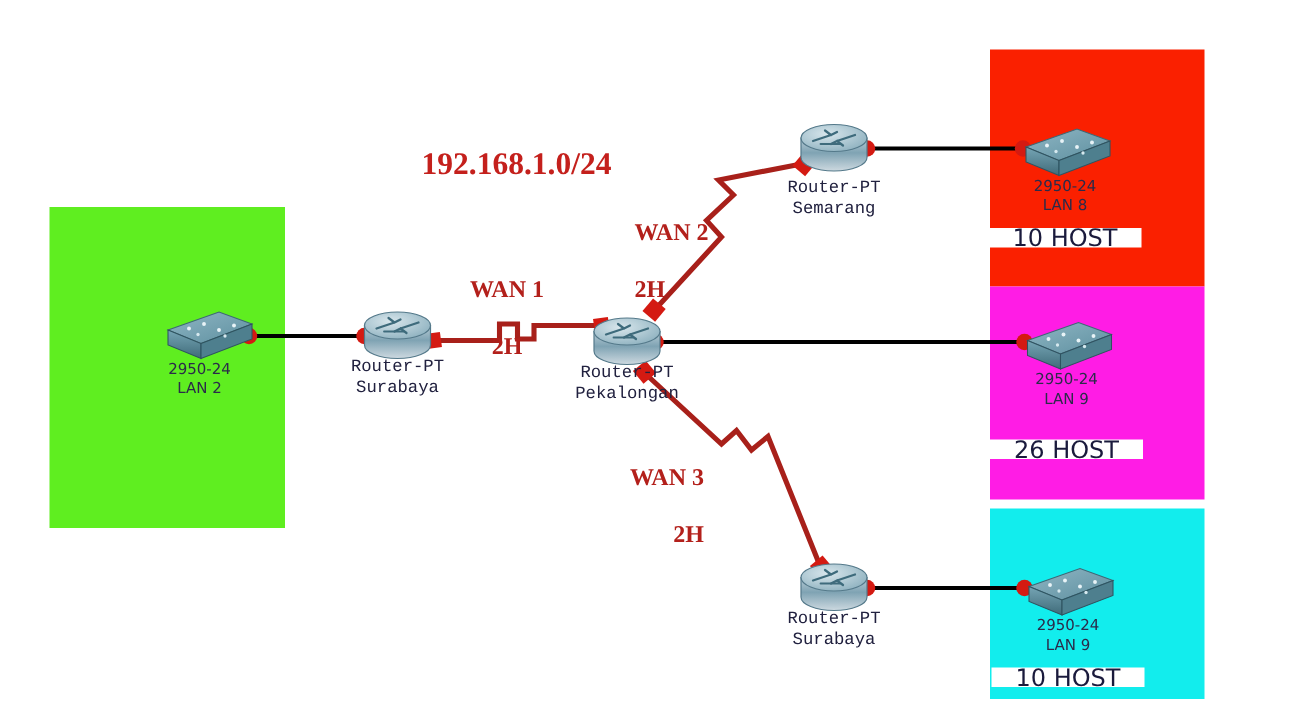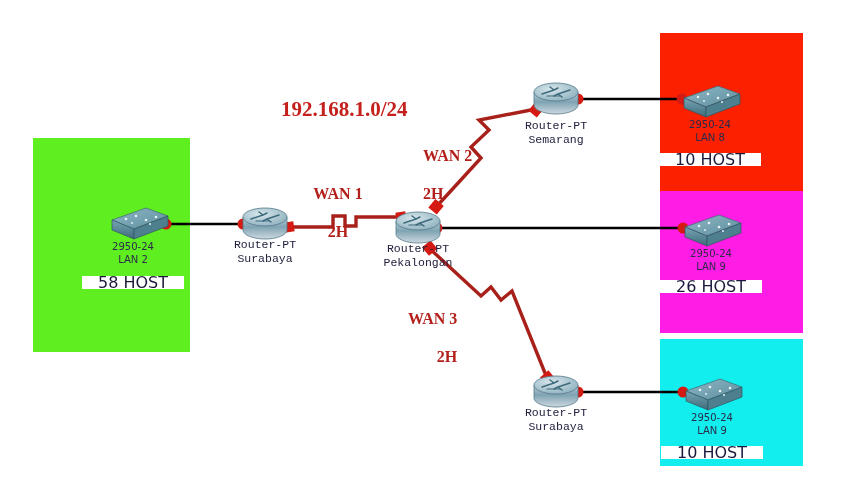--- a/index.html
+++ b/index.html
@@ -221,45 +221,42 @@
   <div class="net-label" style="left:281px; top:97px;">192.168.1.0/24</div>
 
   <div class="wan-label" style="left:283px; top:165px; width:110px;">
     <div>WAN 1</div>
     <div>2H</div>
   </div>
   <div class="wan-label" style="left:423px; top:127px; width:72px; text-align:left;">
     <div>WAN 2</div>
     <div>2H</div>
   </div>
-  <div class="wan-label" style="left:408px; top:290px; width:78px; text-align:left;">
+  <div class="wan-label" style="left:420px; top:290px; width:78px; text-align:left;">
     <div>WAN 3</div>
     <div style="text-align:center;">2H</div>
   </div>
 
   <div class="node" style="left:78px; top:240px; width:110px;">
     <div class="node-caption">2950-24</div>
     <div class="node-caption">LAN 2</div>
-    <div style="margin-top:8px;">
-      <span class="host-badge">58 HOST</span>
-    </div>
   </div>
 
   <div class="node" style="left:655px; top:118px; width:110px;">
     <div class="node-caption">2950-24</div>
     <div class="node-caption">LAN 8</div>
     <div style="margin-top:7px;">
       <span class="host-badge">10 HOST</span>
     </div>
   </div>
 
   <div class="node" style="left:656px; top:247px; width:110px;">
     <div class="node-caption">2950-24</div>
     <div class="node-caption">LAN 9</div>
-    <div style="margin-top:5px;">
+    <div style="margin-top:19px;">
       <span class="host-badge">26 HOST</span>
     </div>
   </div>
 
   <div class="node" style="left:657px; top:411px; width:110px;">
     <div class="node-caption">2950-24</div>
     <div class="node-caption">LAN 9</div>
     <div style="margin-top:7px;">
       <span class="host-badge">10 HOST</span>
     </div>

